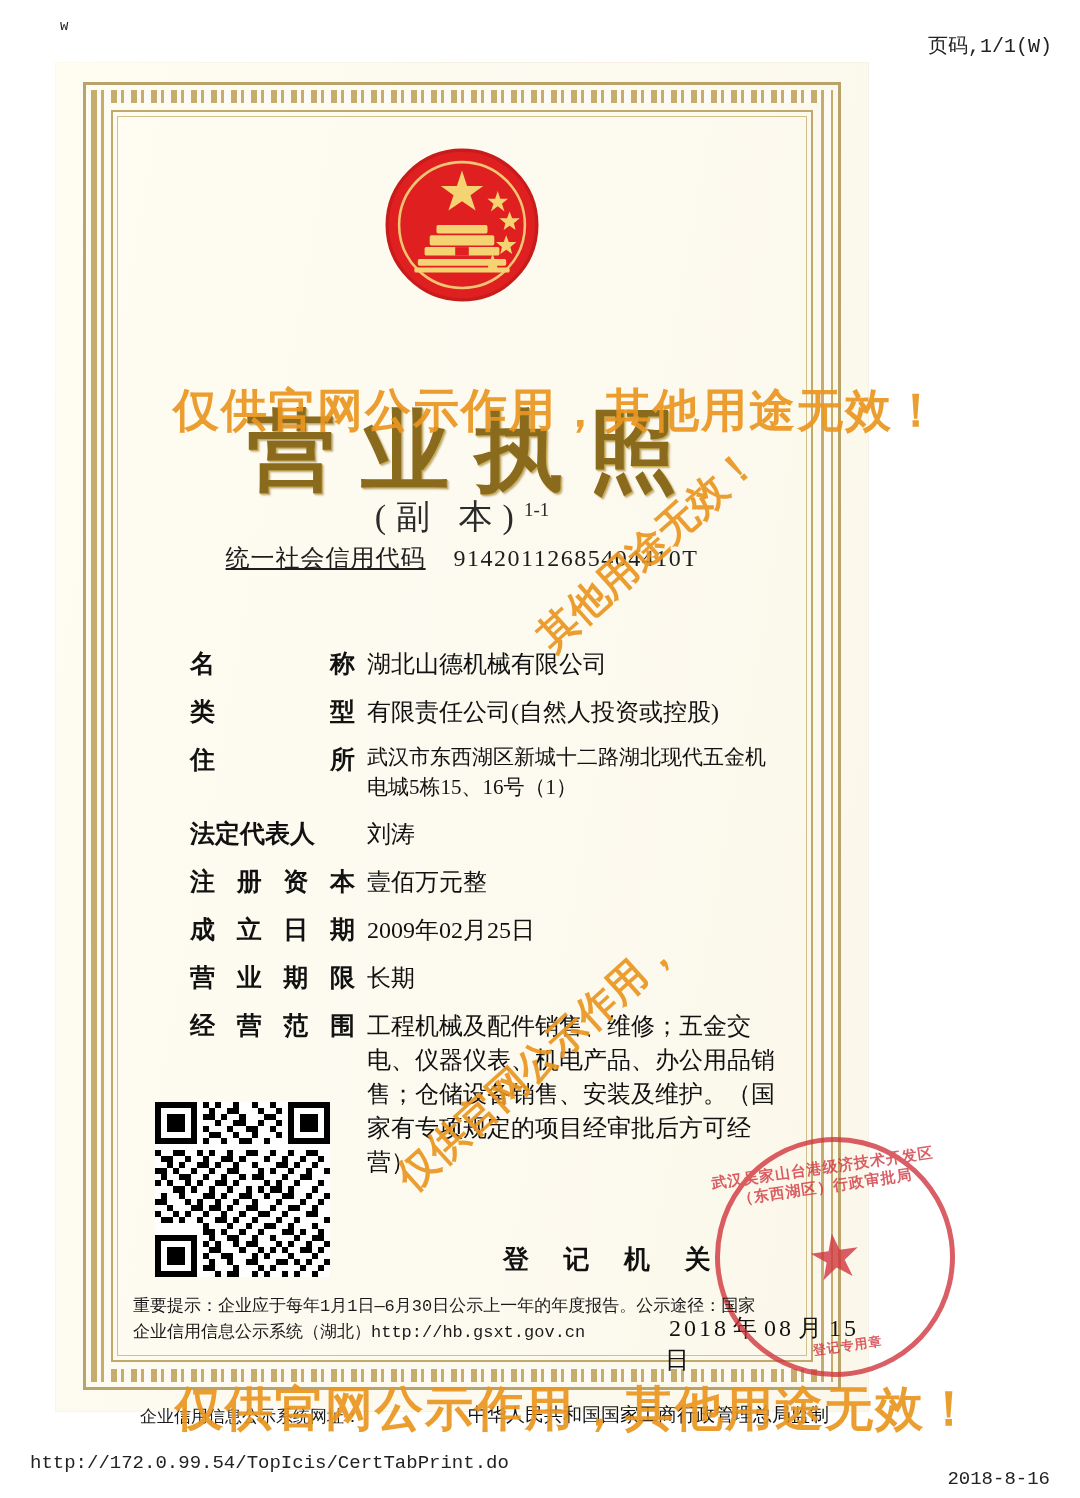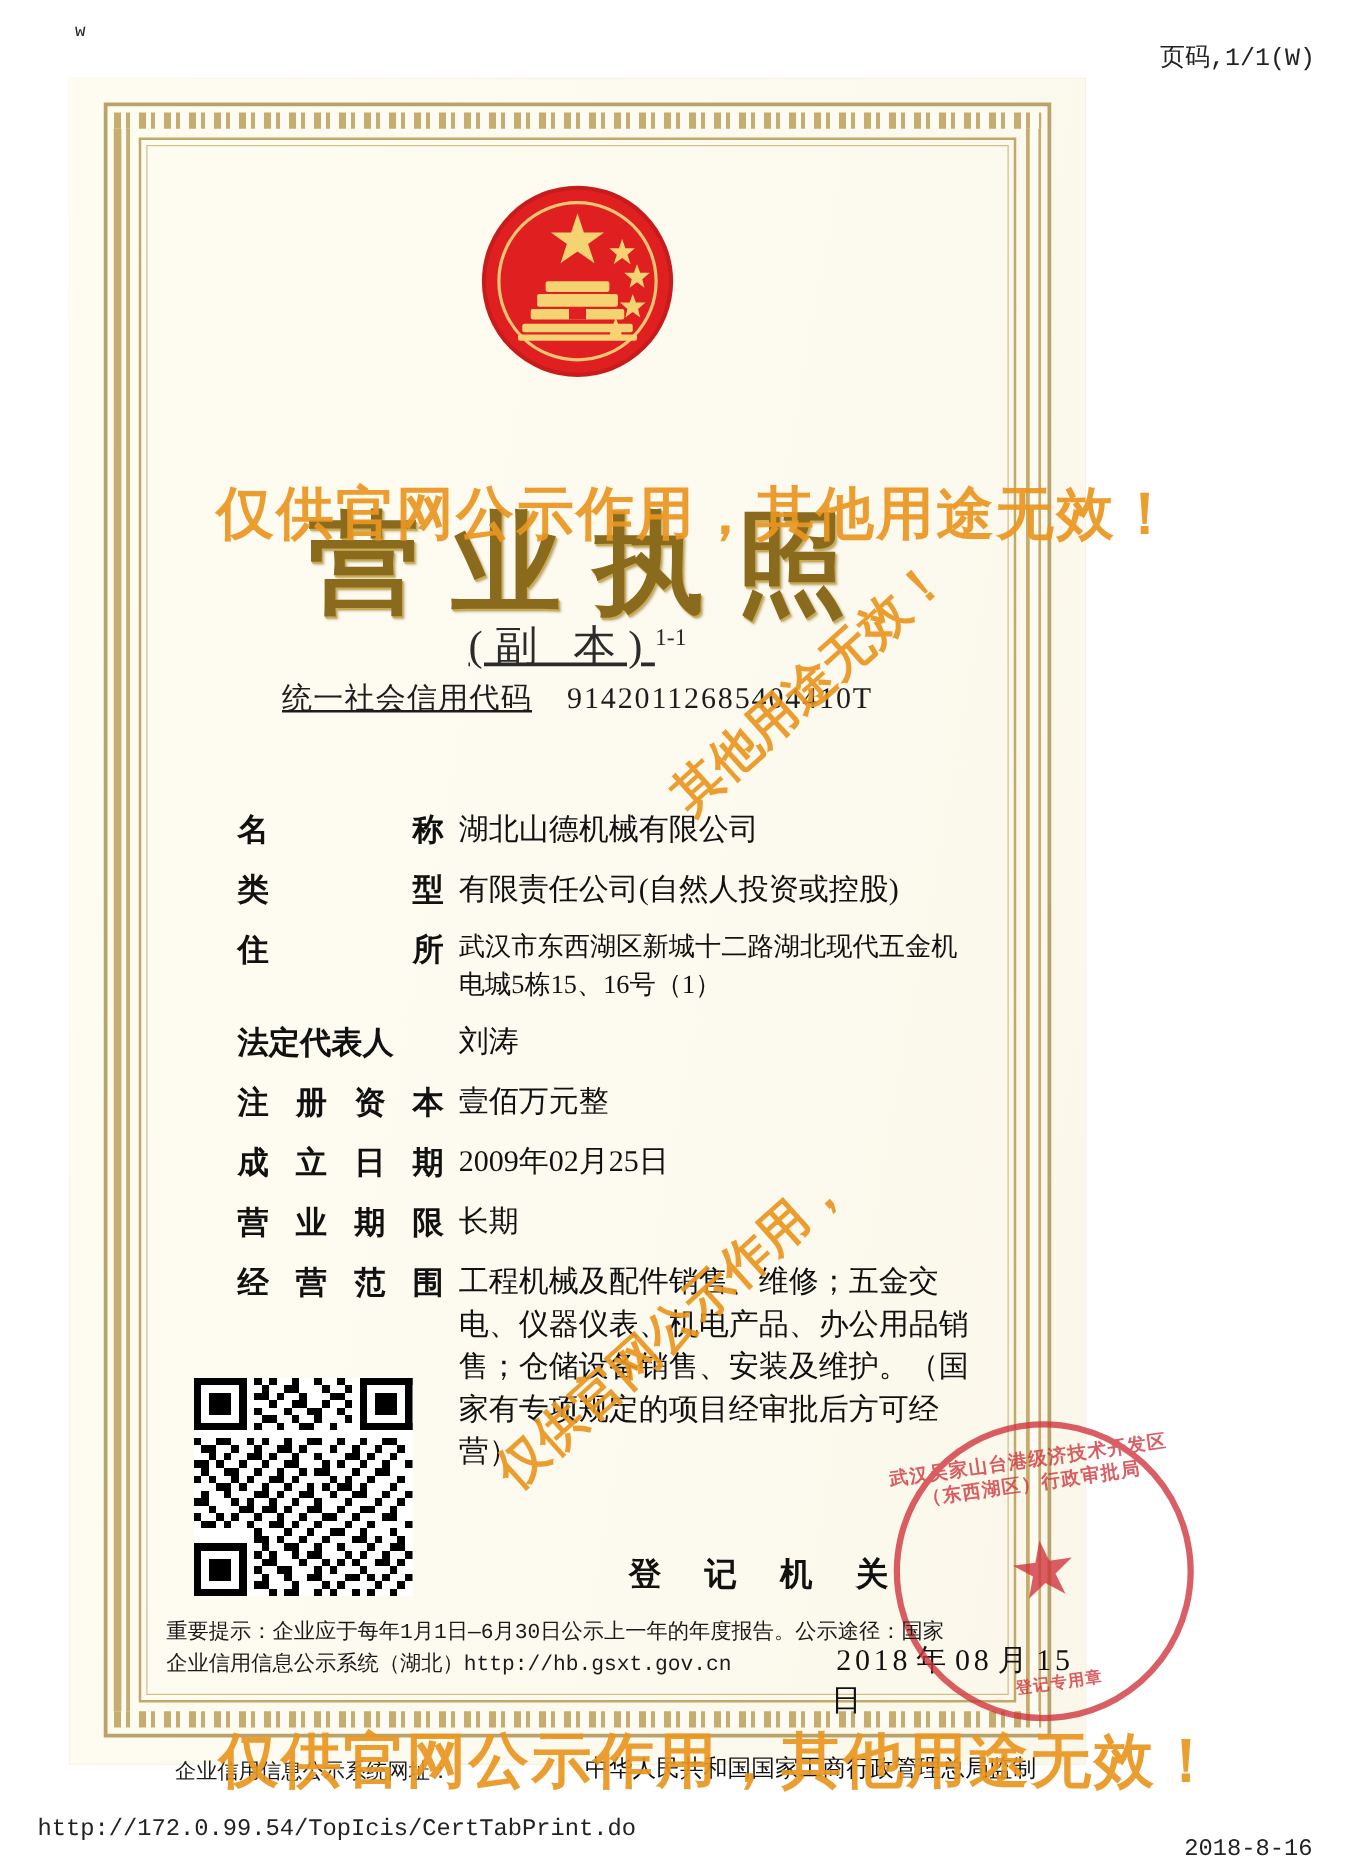--- a/index.html
+++ b/index.html
@@ -102,21 +102,21 @@
   }
   #doc-subtitle-row {
     position: absolute;
     top: 432px;
     left: 0; right: 0;
     text-align: center;
     font-size: 34px;
     color: #2b2b2b;
     letter-spacing: 2px;
   }
-  #doc-subtitle-row .paren { letter-spacing: 10px; text-decoration: underline; }
+  #doc-subtitle-row .paren { letter-spacing: 10px; }
   #doc-subtitle-sup {
     font-size: 19px;
     vertical-align: super;
     letter-spacing: 0;
   }
 
   #credit-code-row {
     position: absolute;
     top: 480px;
     left: 0; right: 0;

